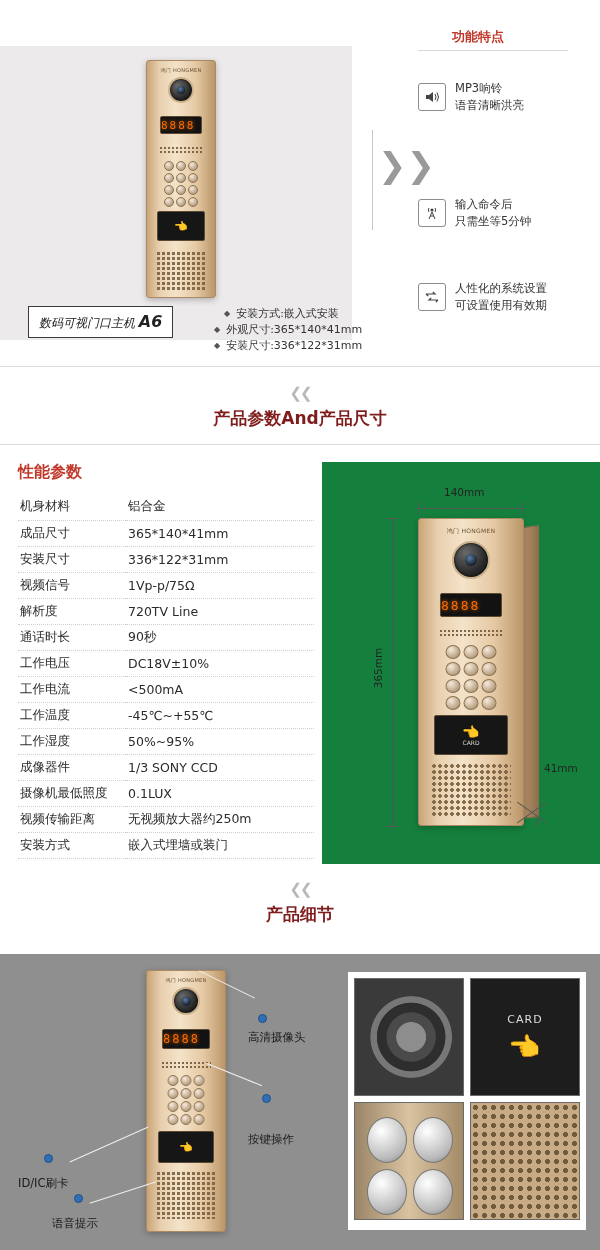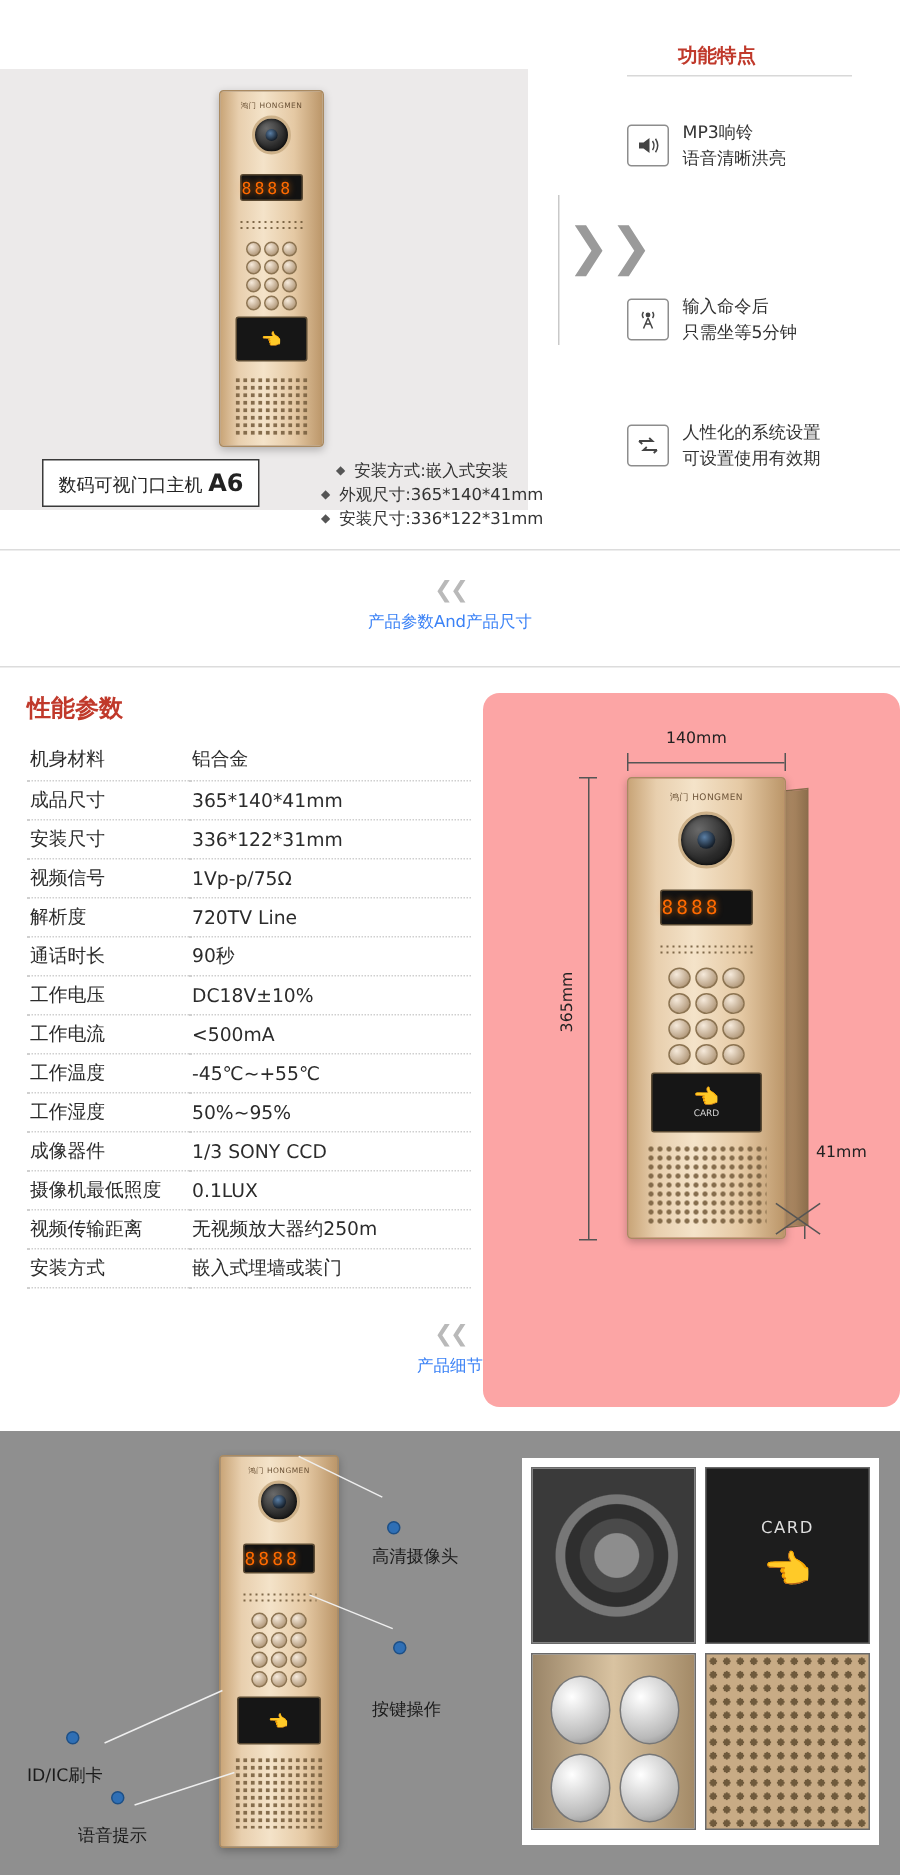--- a/index.html
+++ b/index.html
@@ -116,20 +116,21 @@
 
   .tagbox {
     position: absolute;
     left: 28px; top: 306px;
     border: 1px solid #3a3a3a;
     background: #fff;
     padding: 5px 10px;
     font-size: 12px;
     color: #222;
     white-space: nowrap;
+    font-style: italic;
   }
   .tagbox .model { font-size: 16px; font-weight: bold; }
 
   .specline {
     position: absolute;
     font-size: 11px;
     color: #333;
     white-space: nowrap;
   }
   .specline::before {
@@ -190,23 +191,23 @@
     text-align: center;
   }
   .sep .chev {
     color: #b9b9b9;
     font-size: 15px;
     letter-spacing: -2px;
     line-height: 1;
   }
   .sep .lbl {
     margin-top: 6px;
-    font-size: 11px;
-    font-weight: normal;
-    color: #3b82f6;
+    font-size: 17px;
+    font-weight: bold;
+    color: #7f1d1d;
   }
   .hr {
     position: absolute; left: 0; width: 600px; height: 1px; background: #dcdcdc;
   }
 
   
   .spec-h {
     position: absolute;
     left: 18px; top: 462px;
     font-size: 16px; font-weight: bold; color: #c0392b;
@@ -226,23 +227,22 @@
     vertical-align: middle;
     margin-top: 20px;
   }
   table.spec td.k { width: 108px; color: #2b2b2b; }
   table.spec td.v { color: #2b2b2b; }
 
   
   .draw {
     position: absolute;
     left: 322px; top: 462px;
-    width: 278px; height: 476px;
-    background: #fca5a5;
-    border-radius: 11px;
+    width: 278px; height: 402px;
+    background: #15803d;
   }
   .dimline {
     position: absolute;
     background: #555;
   }
   .dimtx {
     position: absolute;
     font-size: 10.5px;
     color: #222;
     white-space: nowrap;

